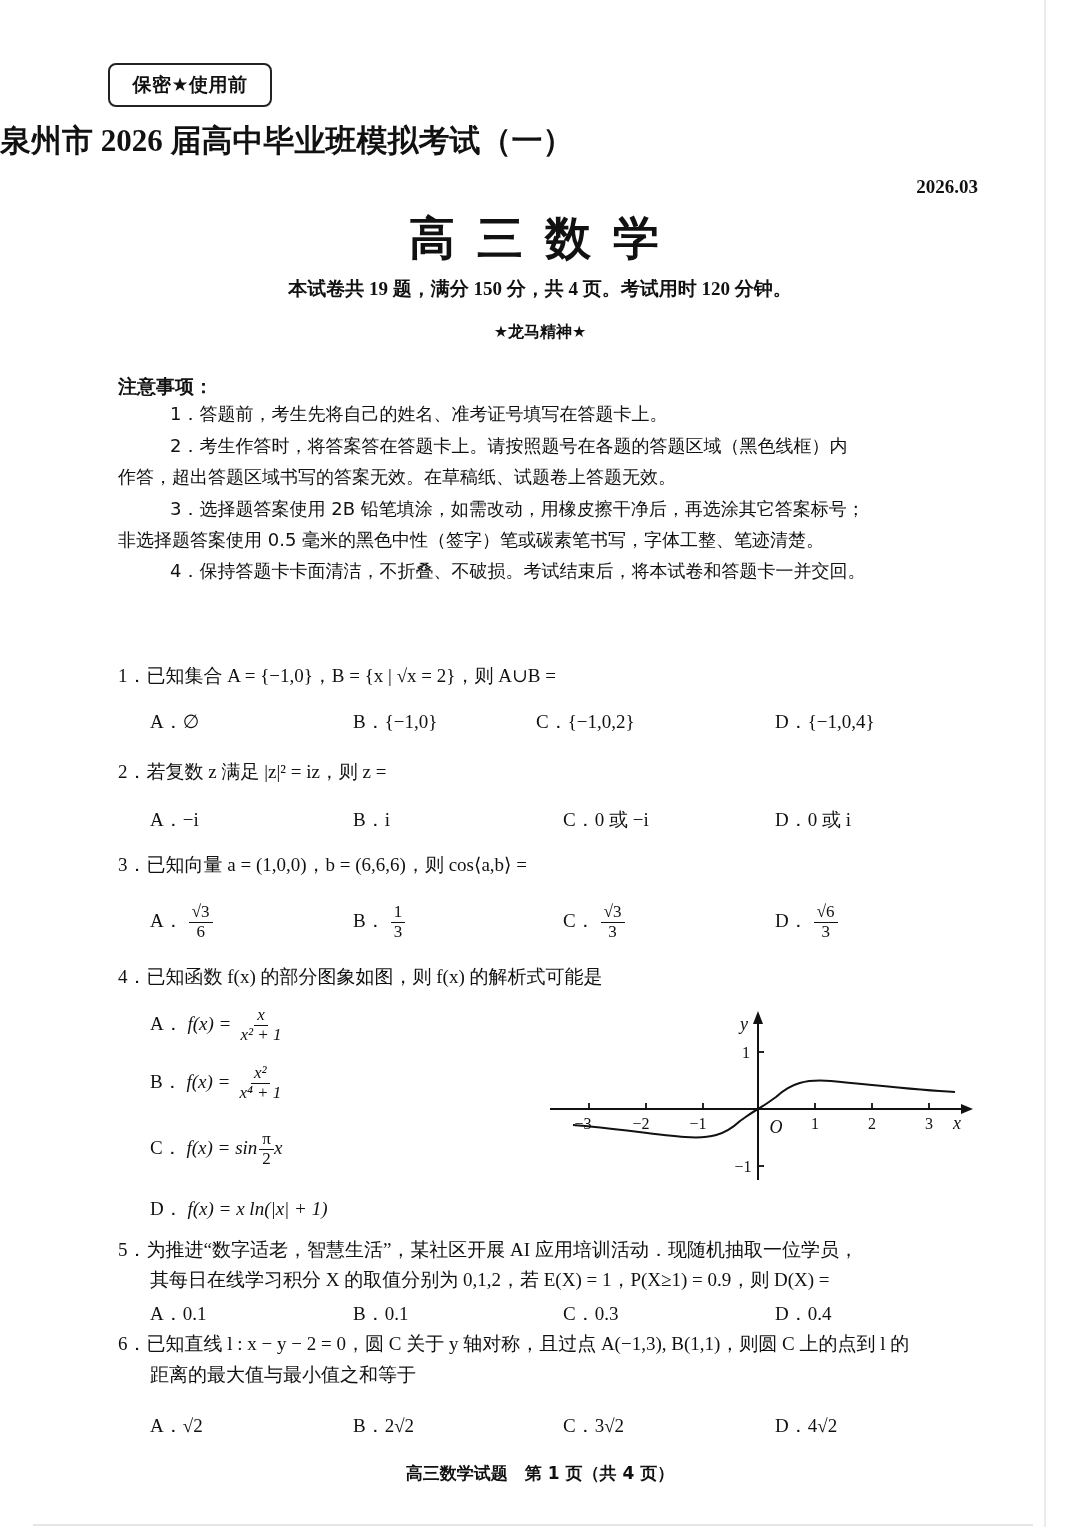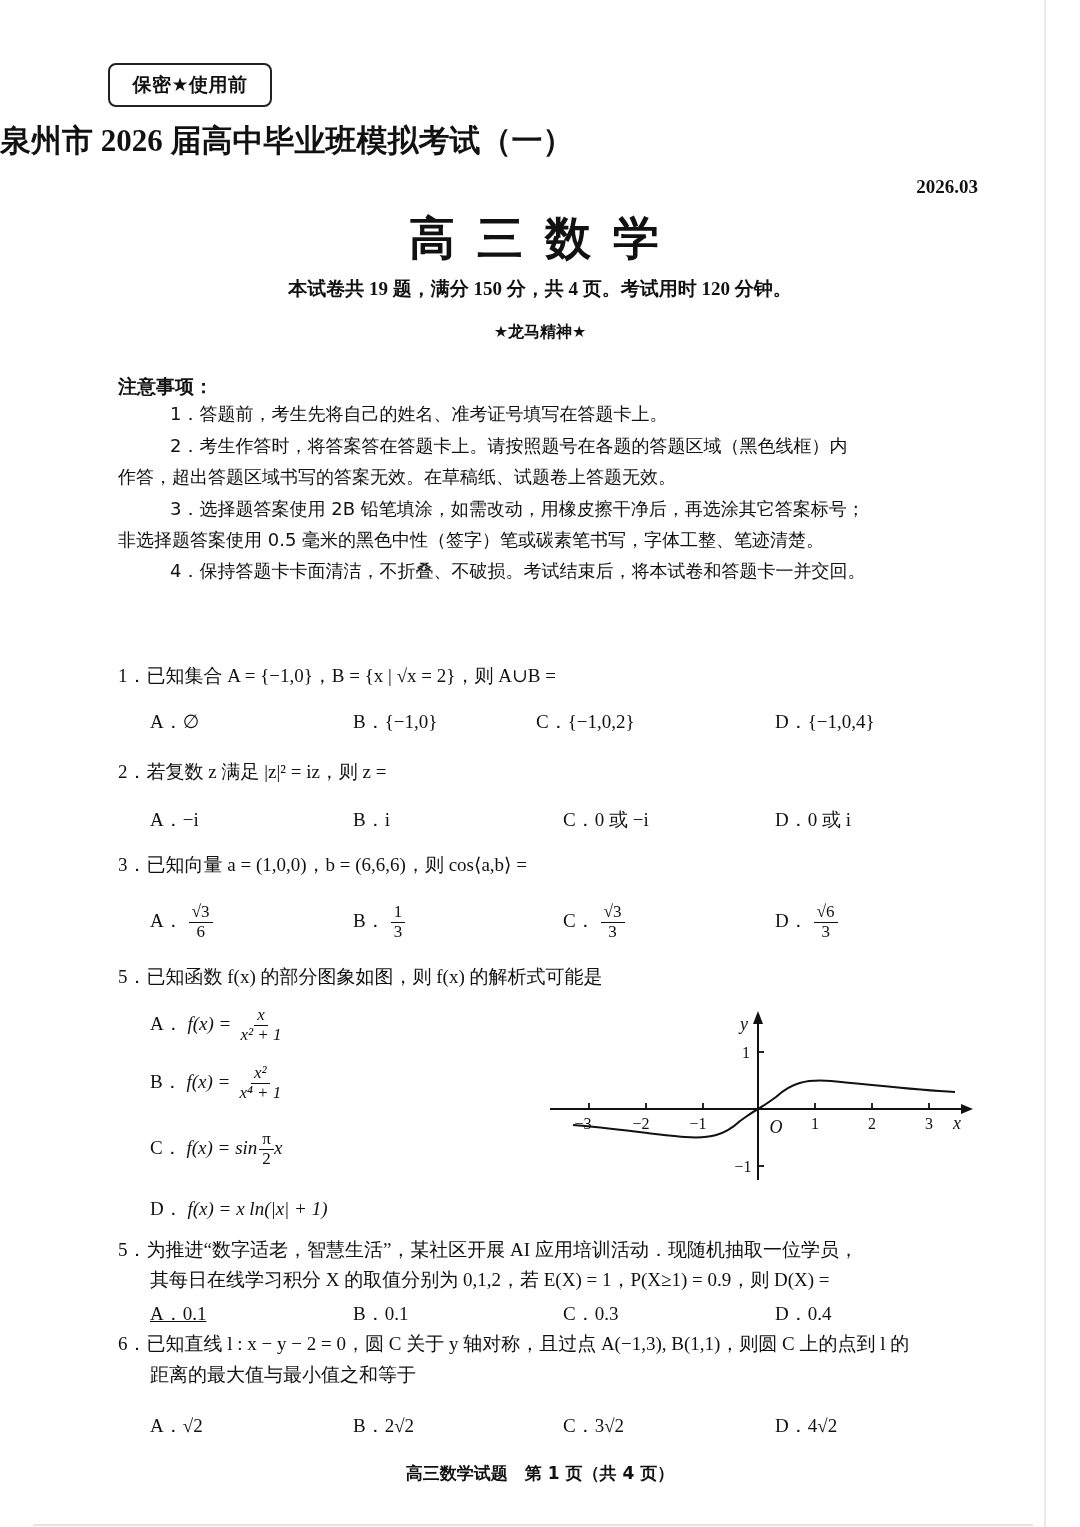--- a/index.html
+++ b/index.html
@@ -90,21 +90,21 @@
       <span class="den">3</span>
     </span>
 </div>
 <div class="abs opt serif" style="left:775px; top:903px;">
   <span>D．</span><span class="frac">
       <span class="num">√6</span>
       <span class="den">3</span>
     </span>
 </div>
 
-<div class="abs q serif" style="left:118px; top:964px;">5．已知函数 f(x) 的部分图象如图，则 f(x) 的解析式可能是</div>
+<div class="abs q serif" style="left:118px; top:964px;">4．已知函数 f(x) 的部分图象如图，则 f(x) 的解析式可能是</div>
 <div class="abs opt serif" style="left:150px; top:1006px;">
   <span>A．</span>
   <i class="m">f(x) =</i><span class="frac">
       <i class="num m">x</i>
       <i class="den m">x² + 1</i>
     </span>
 </div>
 <div class="abs opt serif" style="left:150px; top:1064px;">
   <span>B．</span>
   <i class="m">f(x) =</i><span class="frac">
@@ -162,21 +162,21 @@
              C 165 131, 180 127, 195 113
              C 205 106, 209 103, 213 101
              C 217 99, 221 96, 231 89
              C 246 75, 261 71, 286 73
              C 330 77, 370 82, 410 84" fill="none" stroke="#111" stroke-width="2"></path>
   </svg>
 </div>
 
 <div class="abs q serif" style="left:118px; top:1237px;">5．为推进“数字适老，智慧生活”，某社区开展 AI 应用培训活动．现随机抽取一位学员，</div>
 <div class="abs q serif" style="left:150px; top:1267px;">其每日在线学习积分 X 的取值分别为 0,1,2，若 E(X) = 1，P(X≥1) = 0.9，则 D(X) =</div>
-<div class="abs opt serif" style="left:150px; top:1301px;text-decoration:underline;">A．0.1</div>
+<div class="abs opt serif" style="left:150px; top:1301px;">A．0.1</div>
 <div class="abs opt serif" style="left:353px; top:1301px;">B．0.1</div>
 <div class="abs opt serif" style="left:563px; top:1301px;">C．0.3</div>
 <div class="abs opt serif" style="left:775px; top:1301px;">D．0.4</div>
 
 <div class="abs q serif" style="left:118px; top:1331px;">6．已知直线 l : x − y − 2 = 0，圆 C 关于 y 轴对称，且过点 A(−1,3), B(1,1)，则圆 C 上的点到 l 的</div>
 <div class="abs q serif" style="left:150px; top:1362px;">距离的最大值与最小值之和等于</div>
 <div class="abs opt serif" style="left:150px; top:1413px;">A．√2</div>
 <div class="abs opt serif" style="left:353px; top:1413px;">B．2√2</div>
 <div class="abs opt serif" style="left:563px; top:1413px;">C．3√2</div>
 <div class="abs opt serif" style="left:775px; top:1413px;">D．4√2</div>

